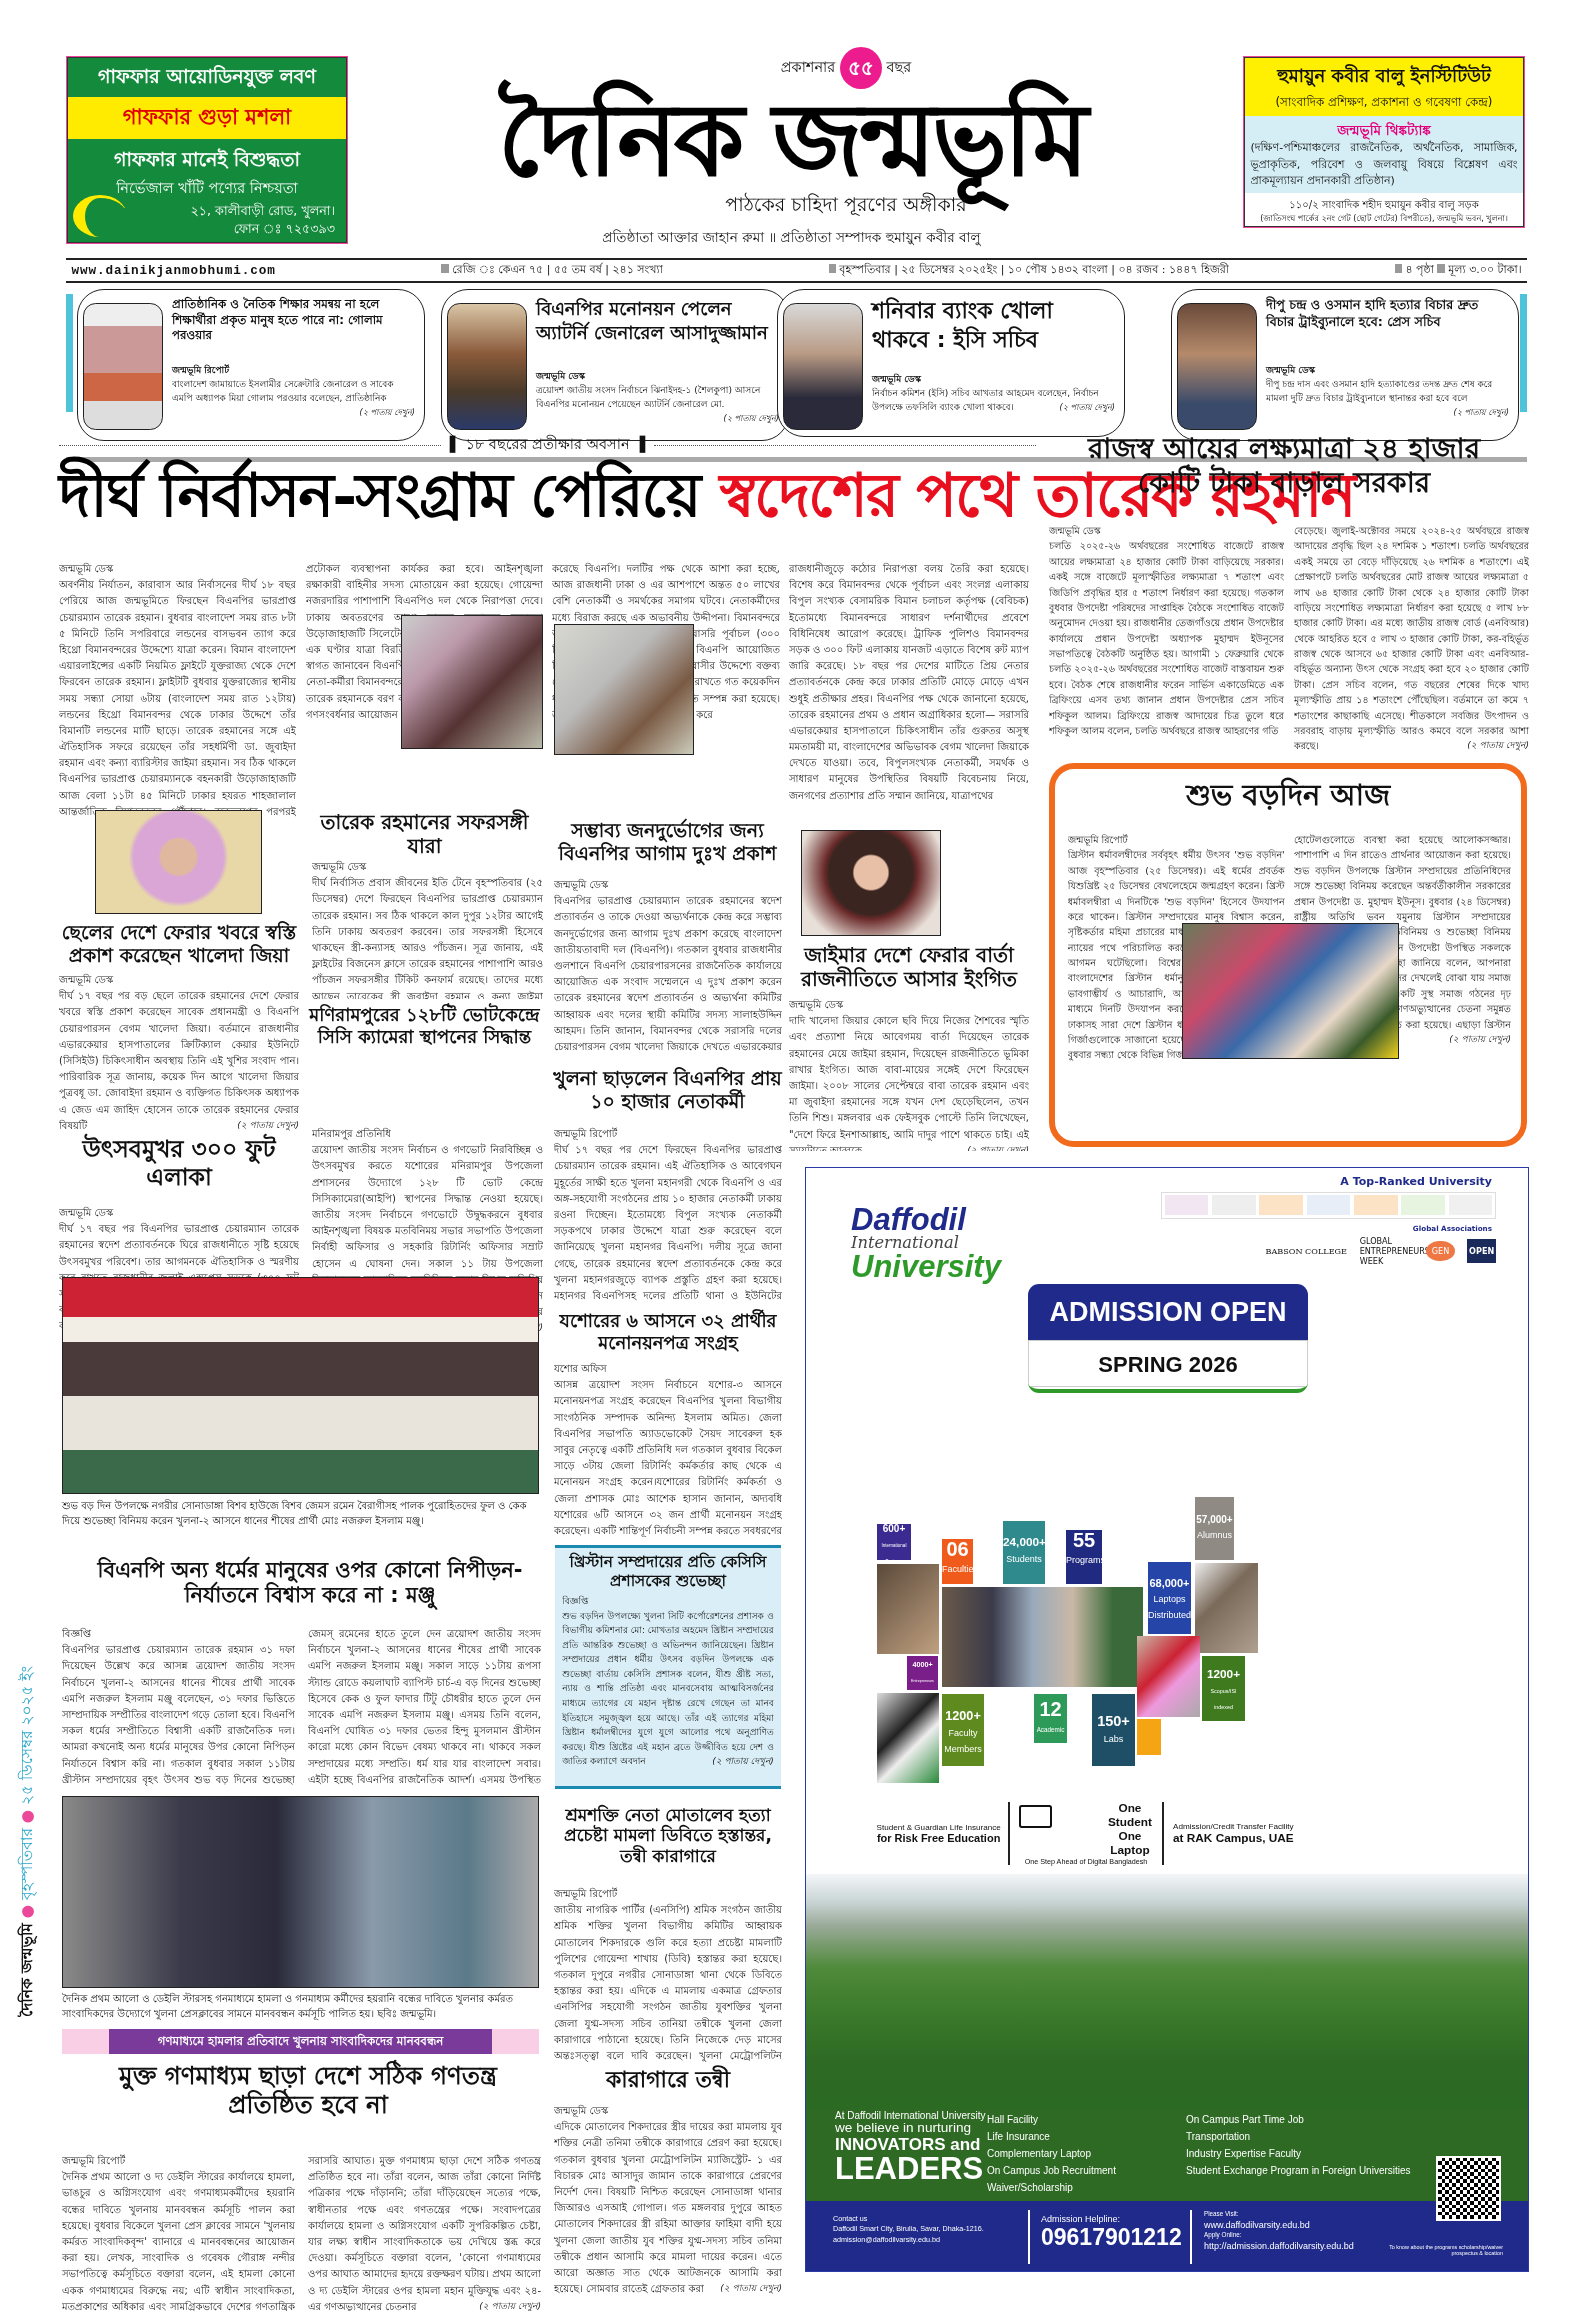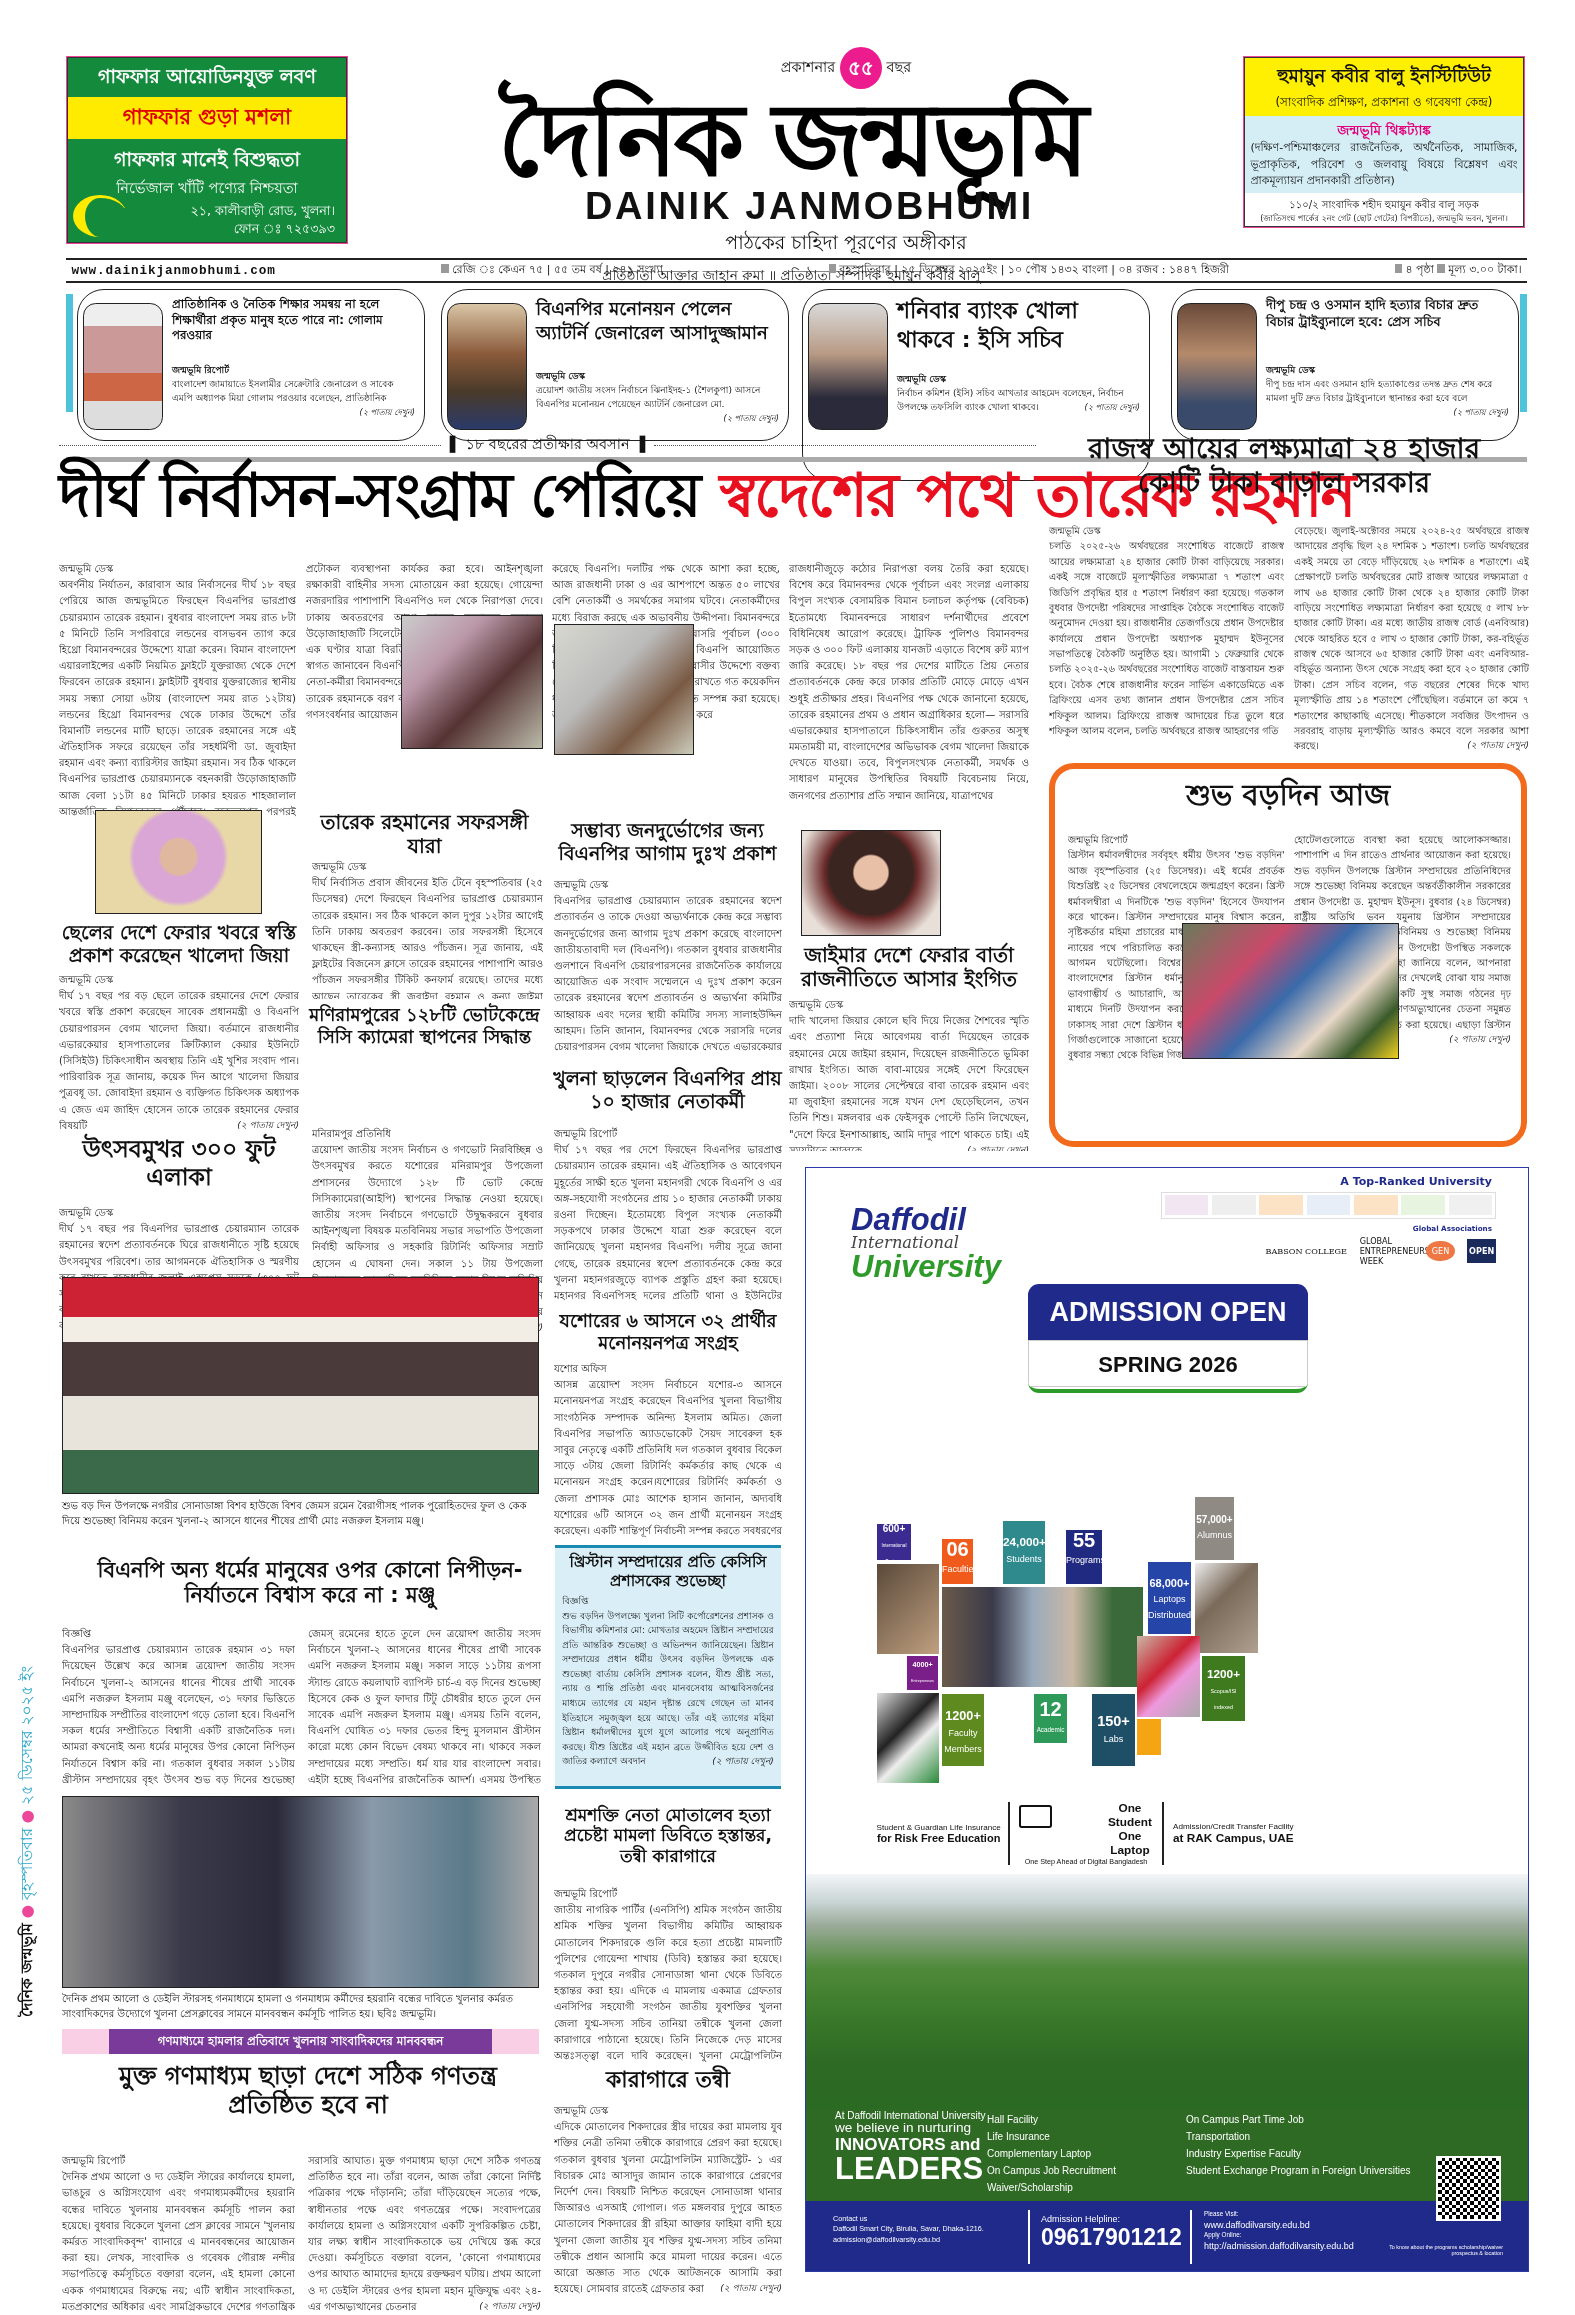--- a/index.html
+++ b/index.html
@@ -62,21 +62,20 @@
   </div>
 </div>
 
 <div class="abs" style="left:362px;top:47px;width:859px;height:208px">
   <div style="text-align:center;font-size:14.5px;padding-left:109px">
     <span>প্রকাশনার</span>
     <span class="badge55">৫৫</span>
     <span>বছর</span>
   </div>
   <div class="masthead-title">দৈনিক জন্মভূমি</div>
-  <div class="masthead-eng" style="margin-top:-5.4px;padding-left:36px">DAINIK JANMOBHUMI</div>
   <div style="text-align:center;font-size:19px;padding-left:109px">পাঠকের চাহিদা পূরণের অঙ্গীকার</div>
   <div style="text-align:center;font-size:13.6px;margin-top:5.4px">প্রতিষ্ঠাতা আক্তার জাহান রুমা ॥ প্রতিষ্ঠাতা সম্পাদক হুমায়ুন কবীর বালু</div>
 </div>
 
 <div class="abs ad-box" style="left:1243px;top:56px;width:282px;height:172px">
   <div class="ad-right-inner">
     <div class="y">
       <div class="t">হুমায়ুন কবীর বালু ইনস্টিটিউট</div>
       <div class="s">(সাংবাদিক প্রশিক্ষণ, প্রকাশনা ও গবেষণা কেন্দ্র)</div>
     </div>
@@ -105,21 +104,21 @@
   <div class="teaser" style="left:11px;top:0;width:348px;height:152px">
     <div class="ph ghost" style="background:linear-gradient(180deg,#eee 0 18%,#c99 18% 55%,#c64 55% 78%,#ddd 78%)"></div>
     <div class="tt" style="font-size:11.8px">প্রাতিষ্ঠানিক ও নৈতিক শিক্ষার সমন্বয় না হলে শিক্ষার্থীরা প্রকৃত মানুষ হতে পারে না: গোলাম পরওয়ার</div>
     <div class="bd" style="top:74px"><b>জন্মভূমি রিপোর্ট</b><br><span>বাংলাদেশ জামায়াতে ইসলামীর সেক্রেটারি জেনারেল ও সাবেক এমপি অধ্যাপক মিয়া গোলাম পরওয়ার বলেছেন, প্রাতিষ্ঠানিক</span> <span class="more">(২ পাতায় দেখুন)</span></div>
   </div>
   <div class="teaser" style="left:375px;top:0;width:348px;height:152px">
     <div class="ph" style="background:linear-gradient(180deg,#d9c6a6,#8a5a3a 40%,#4a3a2a 70%,#2a3a6a)"></div>
     <div class="tt" style="font-size:18px">বিএনপির মনোনয়ন পেলেন অ্যাটর্নি জেনারেল আসাদুজ্জামান</div>
     <div class="bd" style="top:80px"><b>জন্মভূমি ডেস্ক</b><br><span>ত্রয়োদশ জাতীয় সংসদ নির্বাচনে ঝিনাইদহ-১ (শৈলকুপা) আসনে বিএনপির মনোনয়ন পেয়েছেন অ্যাটর্নি জেনারেল মো.</span> <span class="more">(২ পাতায় দেখুন)</span></div>
   </div>
-  <div class="teaser" style="left:736px;top:0;width:348px;height:192px">
+  <div class="teaser" style="left:711px;top:0;width:348px;height:148px">
     <div class="ph" style="background:linear-gradient(180deg,#d9d9d9,#b89a84 40%,#2a2a3a 75%)"></div>
     <div class="tt" style="font-size:22px">শনিবার ব্যাংক খোলা থাকবে : ইসি সচিব</div>
     <div class="bd" style="top:83px"><b>জন্মভূমি ডেস্ক</b><br><span>নির্বাচন কমিশন (ইসি) সচিব আখতার আহমেদ বলেছেন, নির্বাচন উপলক্ষে তফসিলি ব্যাংক খোলা থাকবে।</span> <span class="more">(২ পাতায় দেখুন)</span></div>
   </div>
   <div class="teaser" style="left:1105px;top:0;width:348px;height:152px">
     <div class="ph" style="background:linear-gradient(180deg,#6a4a3a,#b58a6a 40%,#3a4a6a 80%)"></div>
     <div class="tt" style="font-size:12.7px">দীপু চন্দ্র ও ওসমান হাদি হত্যার বিচার দ্রুত বিচার ট্রাইব্যুনালে হবে: প্রেস সচিব</div>
     <div class="bd" style="top:74px"><b>জন্মভূমি ডেস্ক</b><br><span>দীপু চন্দ্র দাস এবং ওসমান হাদি হত্যাকাণ্ডের তদন্ত দ্রুত শেষ করে মামলা দুটি দ্রুত বিচার ট্রাইব্যুনালে স্থানান্তর করা হবে বলে</span> <span class="more">(২ পাতায় দেখুন)</span></div>
   </div>
 </div>

